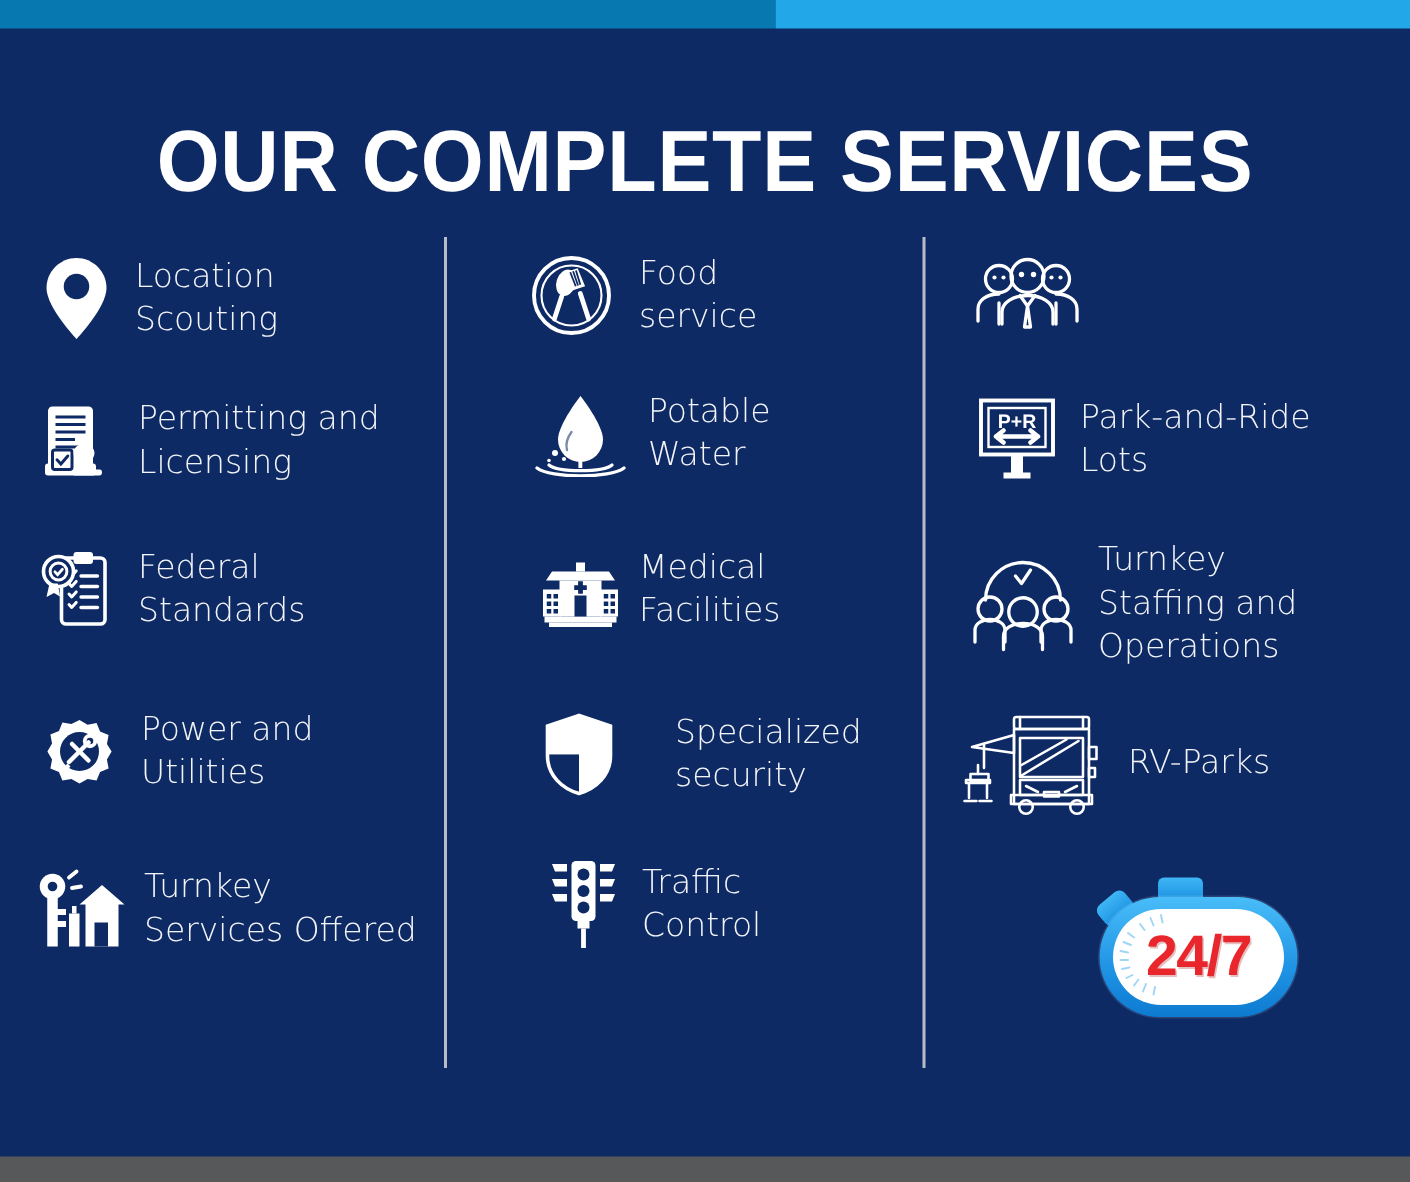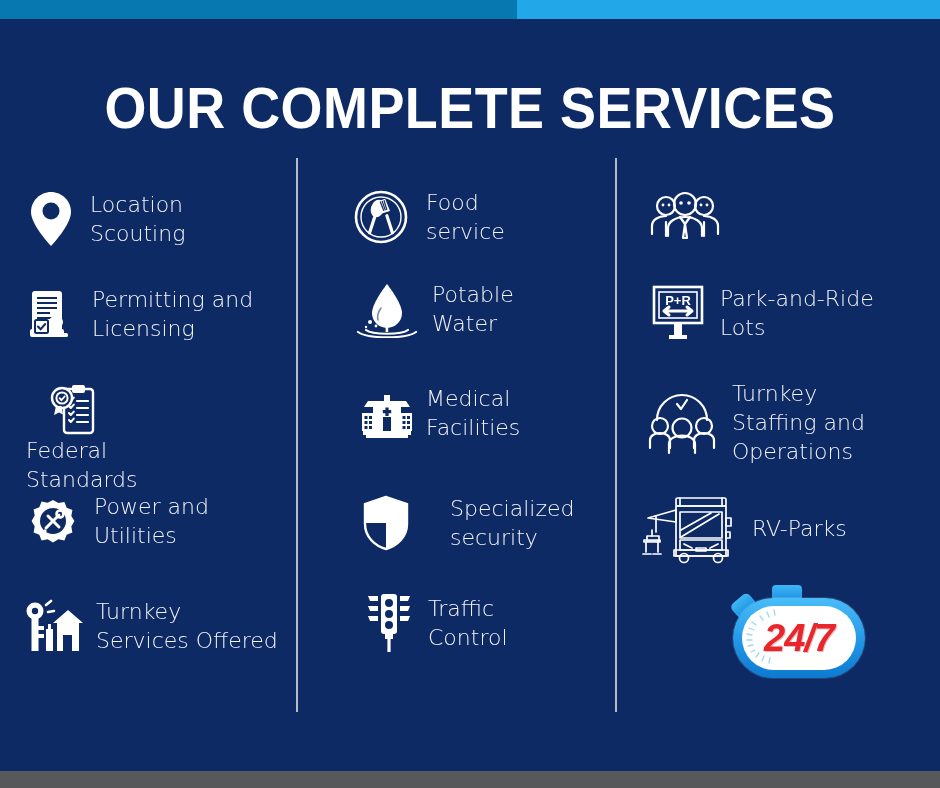--- a/index.html
+++ b/index.html
@@ -36,21 +36,21 @@
     transform:scaleX(0.93);
     white-space:nowrap;
   }
 
   
   .divider { position:absolute; top:158px; width:2px; height:554px; background:#b8bcc4; }
   .divider-1 { left:296px; }
   .divider-2 { left:615px; }
 
   
-  .columns { position:absolute; top:172px; left:0; width:940px; height:560px; }
+  .columns { position:absolute; top:152px; left:0; width:940px; height:560px; }
   .col { position:absolute; top:0; height:560px; }
   .col-1 { left:18px;  width:272px; }
   .col-2 { left:352px; width:258px; }
   .col-3 { left:640px; width:290px; }
 
   .item { position:absolute; display:flex; align-items:center; }
   .item .icon {
     flex:0 0 auto;
     display:flex; align-items:flex-start; justify-content:center;
   }
@@ -59,21 +59,21 @@
     font-weight:300;
     font-size:22px;
     line-height:29px;
     color:#f2f4f8;
     white-space:pre-line;
   }
 
   
   .c1-i1 { top:18px;  left:12px; }
   .c1-i2 { top:113px; left:10px; }
-  .c1-i3 { top:212px; left:8px;flex-direction:column; }
+  .c1-i3 { top:212px; left:8px; }
   .c1-i4 { top:320px; left:8px; }
   .c1-i5 { top:425px; left:4px; }
 
   
   .c2-i1 { top:16px;  left:0px; }
   .c2-i2 { top:108px; left:2px; }
   .c2-i3 { top:212px; left:8px; }
   .c2-i4 { top:322px; left:10px;gap:24px; }
   .c2-i5 { top:420px; left:14px; }
 
@@ -117,21 +117,21 @@
   }
   .badge-ticks {
     position:absolute; left:17px; top:23px; width:114px; height:64px;
     border-radius:34px;
     overflow:hidden;
   }
   .badge-text {
     position:absolute; left:17px; top:23px; width:114px; height:64px;
     display:flex; align-items:center; justify-content:center;
     font-family:"Liberation Sans", sans-serif;
-    font-weight:bold; font-style:italic;
+    font-weight:bold; 
     font-size:38px; letter-spacing:-1px;
     color:#e8262b;
     text-shadow:1px 1px 0 rgba(150,0,0,0.25);
   }
 </style>
 </head>
 <body>
 
 <div class="page">
 

